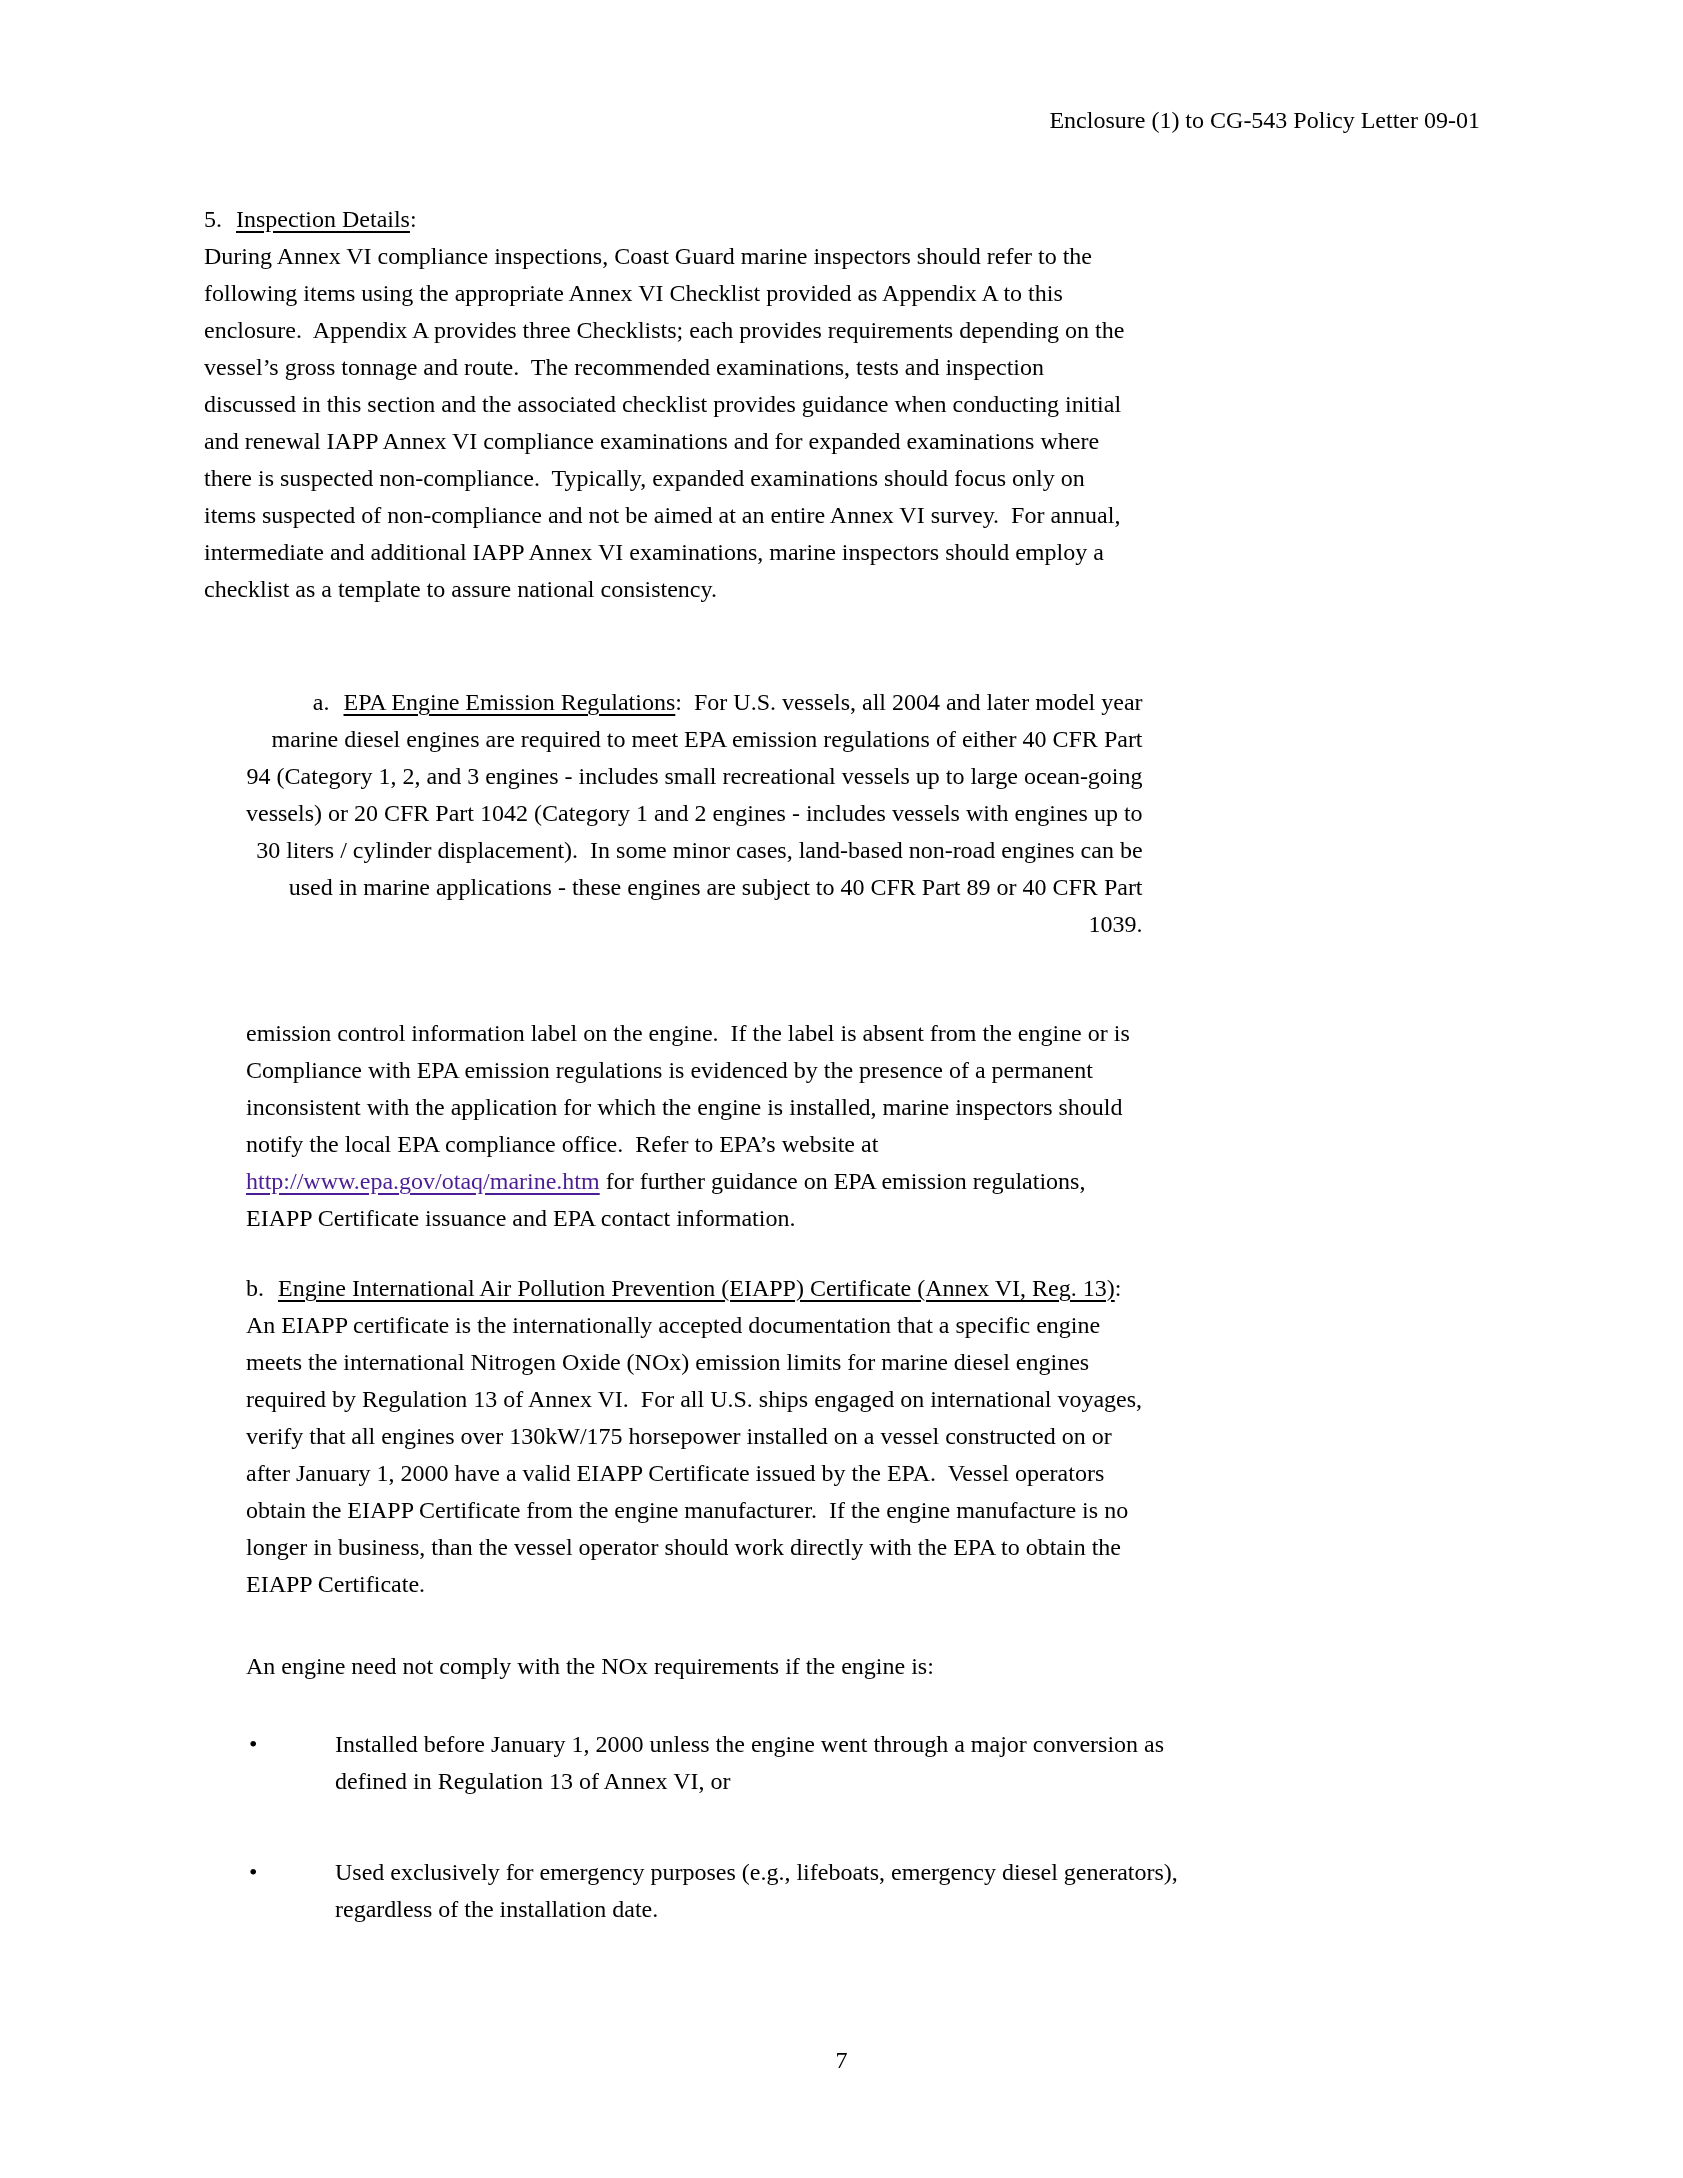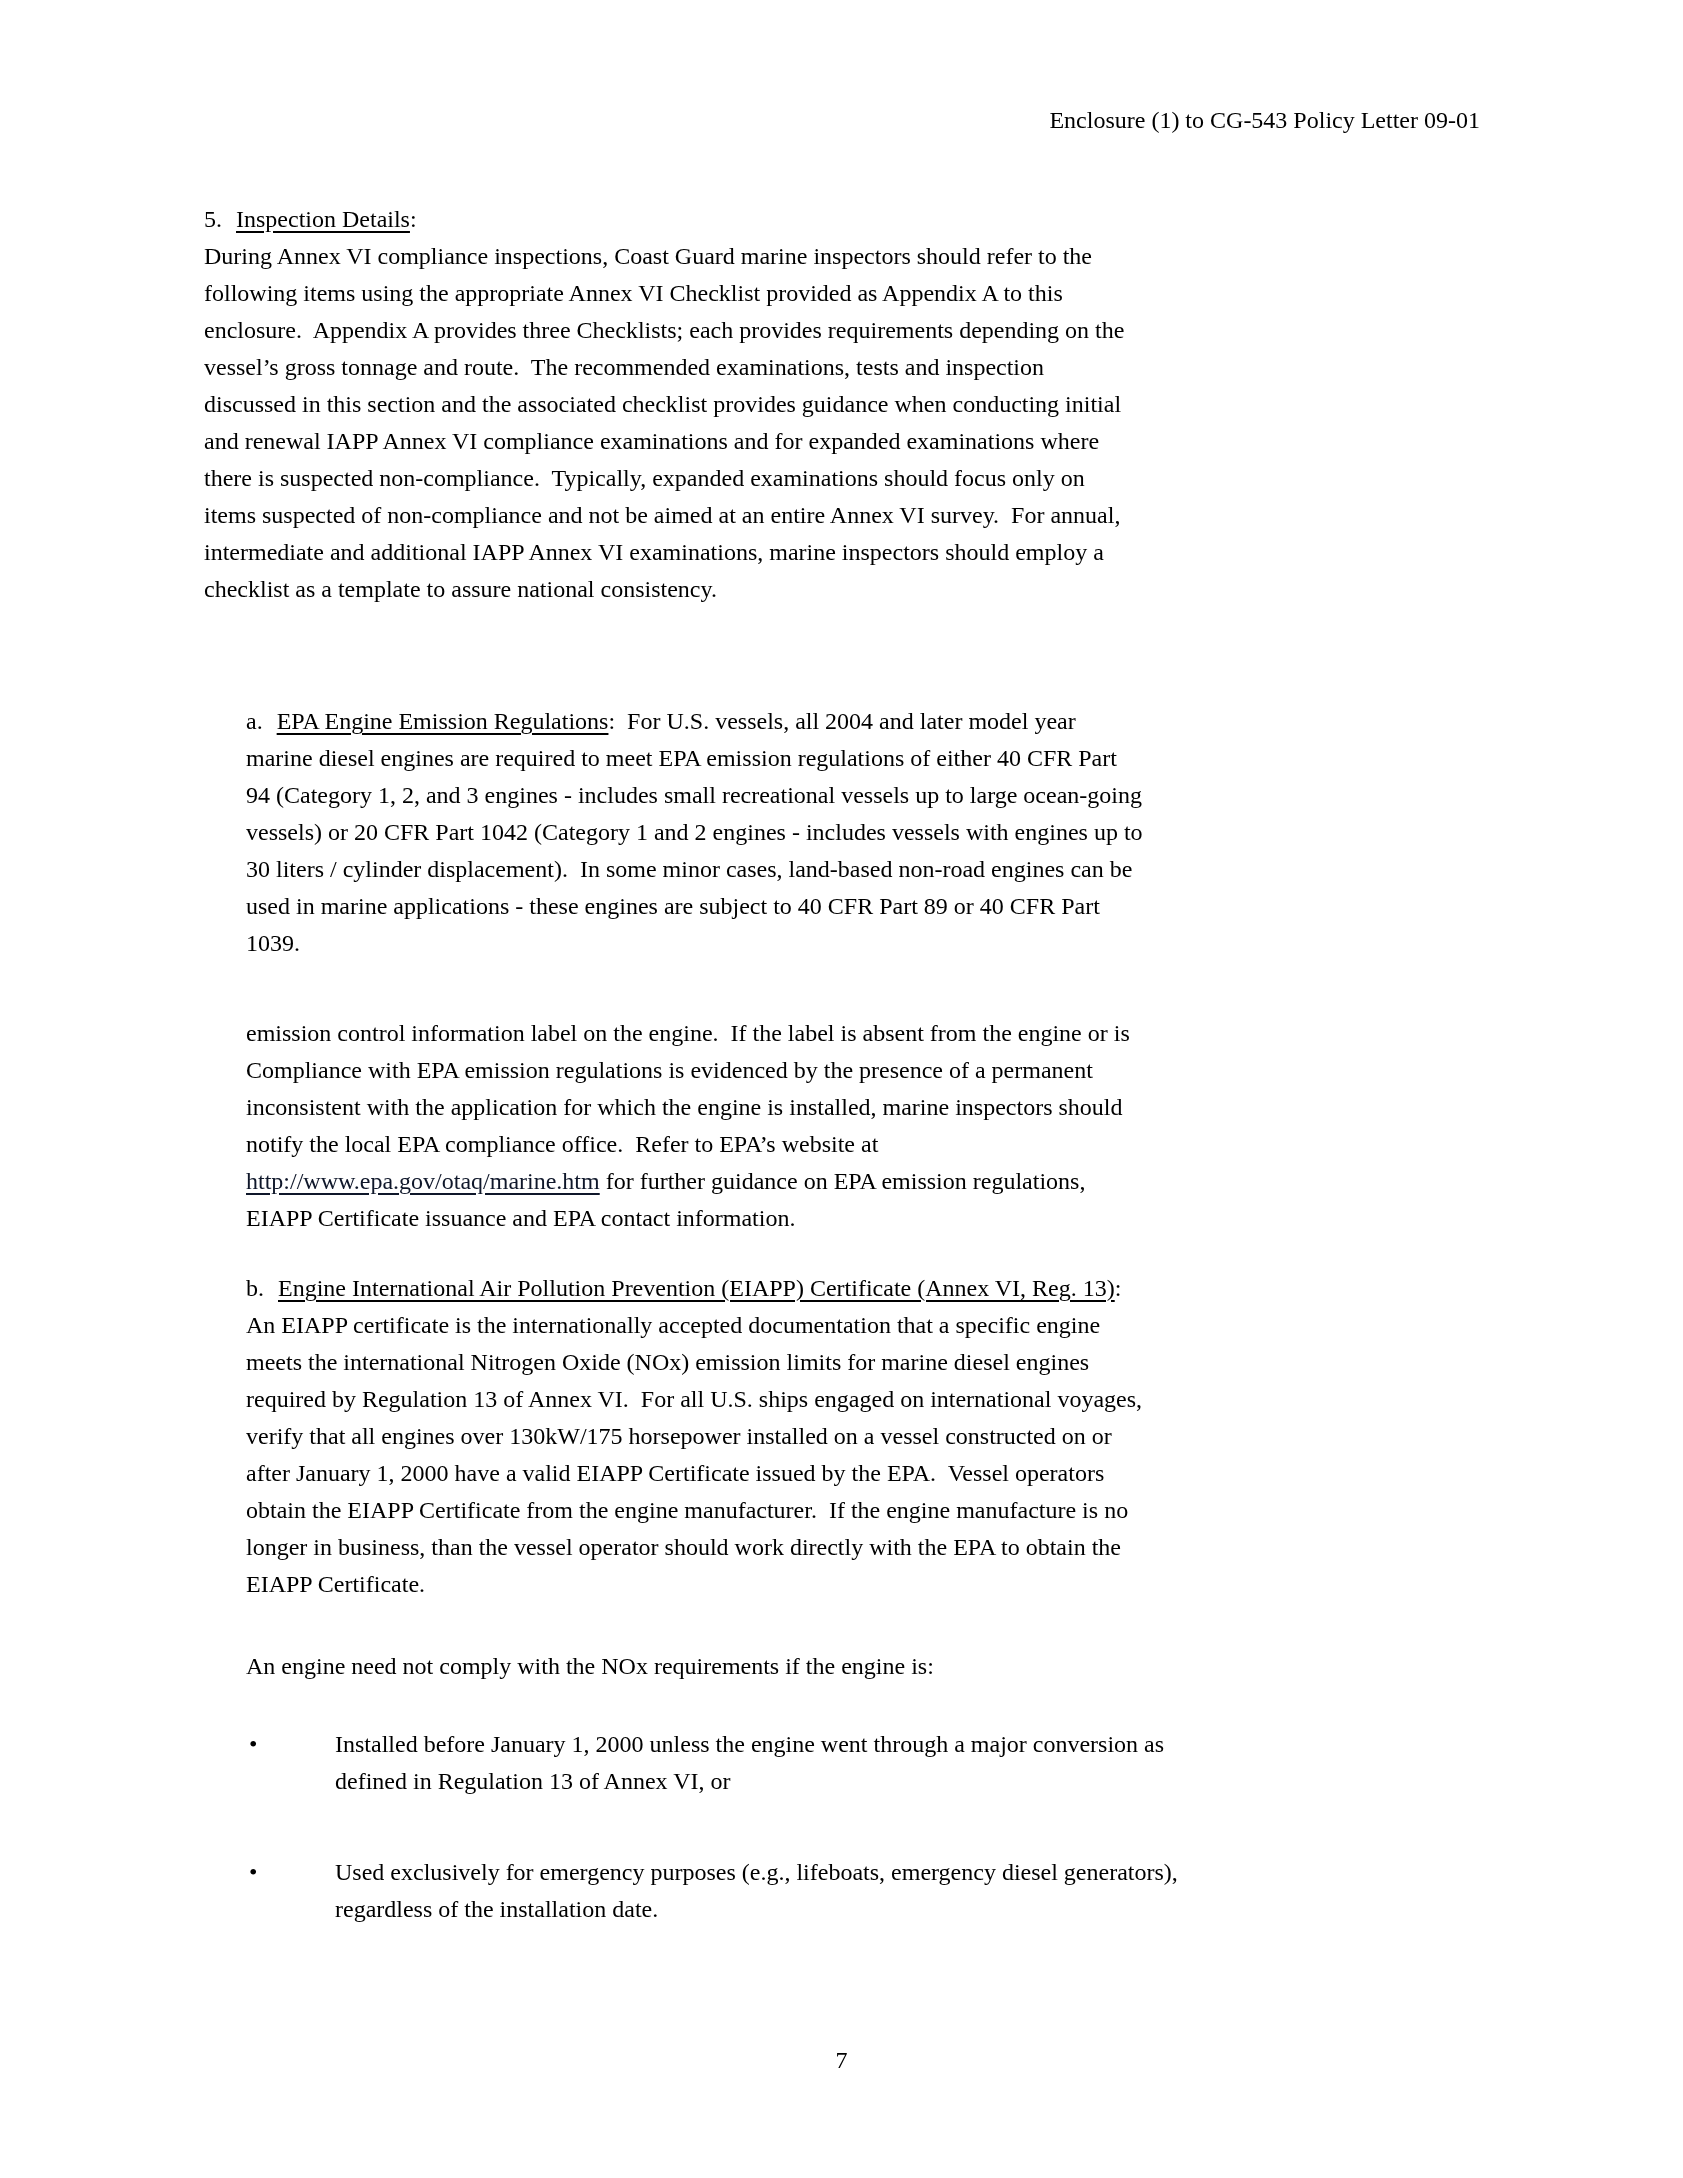--- a/index.html
+++ b/index.html
@@ -16,21 +16,21 @@
   }
   .abs { position: absolute; }
   .line { white-space: pre; margin-left: 36px; }
   .u {
     text-decoration: underline;
     text-decoration-thickness: 2px;
     text-underline-offset: 4px;
   }
   .gap2 { padding-right: 14px; }
   .link {
-    color: #0f172a;
+    color: #4c1d95;
     text-decoration-thickness: 2px;
     text-underline-offset: 4px;
     cursor: pointer;
   }
   .bullet { display: flex; }
   .dot { flex: 0 0 50px; width: 50px; }
   .footer { width: 1683px; text-align: center; }
   .header { text-align: right; }
 </style>
 </head>
@@ -49,21 +49,21 @@
         <div class="line">vessel’s gross tonnage and route.  The recommended examinations, tests and inspection</div>
         <div class="line">discussed in this section and the associated checklist provides guidance when conducting initial</div>
         <div class="line">and renewal IAPP Annex VI compliance examinations and for expanded examinations where</div>
         <div class="line">there is suspected non-compliance.  Typically, expanded examinations should focus only on</div>
         <div class="line">items suspected of non-compliance and not be aimed at an entire Annex VI survey.  For annual,</div>
         <div class="line">intermediate and additional IAPP Annex VI examinations, marine inspectors should employ a</div>
         <div class="line">checklist as a template to assure national consistency.</div>
       </div>
   </div>
 
-  <div class="abs" style="left:210px; top:703px;">
+  <div class="abs" style="left:210px; top:684px;text-align:right;">
     <div class="line"><span class="gap2">a.</span><span class="u">EPA Engine Emission Regulations</span><span>:  For U.S. vessels, all 2004 and later model year</span></div>
     <div>
         <div class="line">marine diesel engines are required to meet EPA emission regulations of either 40 CFR Part</div>
         <div class="line">94 (Category 1, 2, and 3 engines - includes small recreational vessels up to large ocean-going</div>
         <div class="line">vessels) or 20 CFR Part 1042 (Category 1 and 2 engines - includes vessels with engines up to</div>
         <div class="line">30 liters / cylinder displacement).  In some minor cases, land-based non-road engines can be</div>
         <div class="line">used in marine applications - these engines are subject to 40 CFR Part 89 or 40 CFR Part</div>
         <div class="line">1039.</div>
       </div>
   </div>

